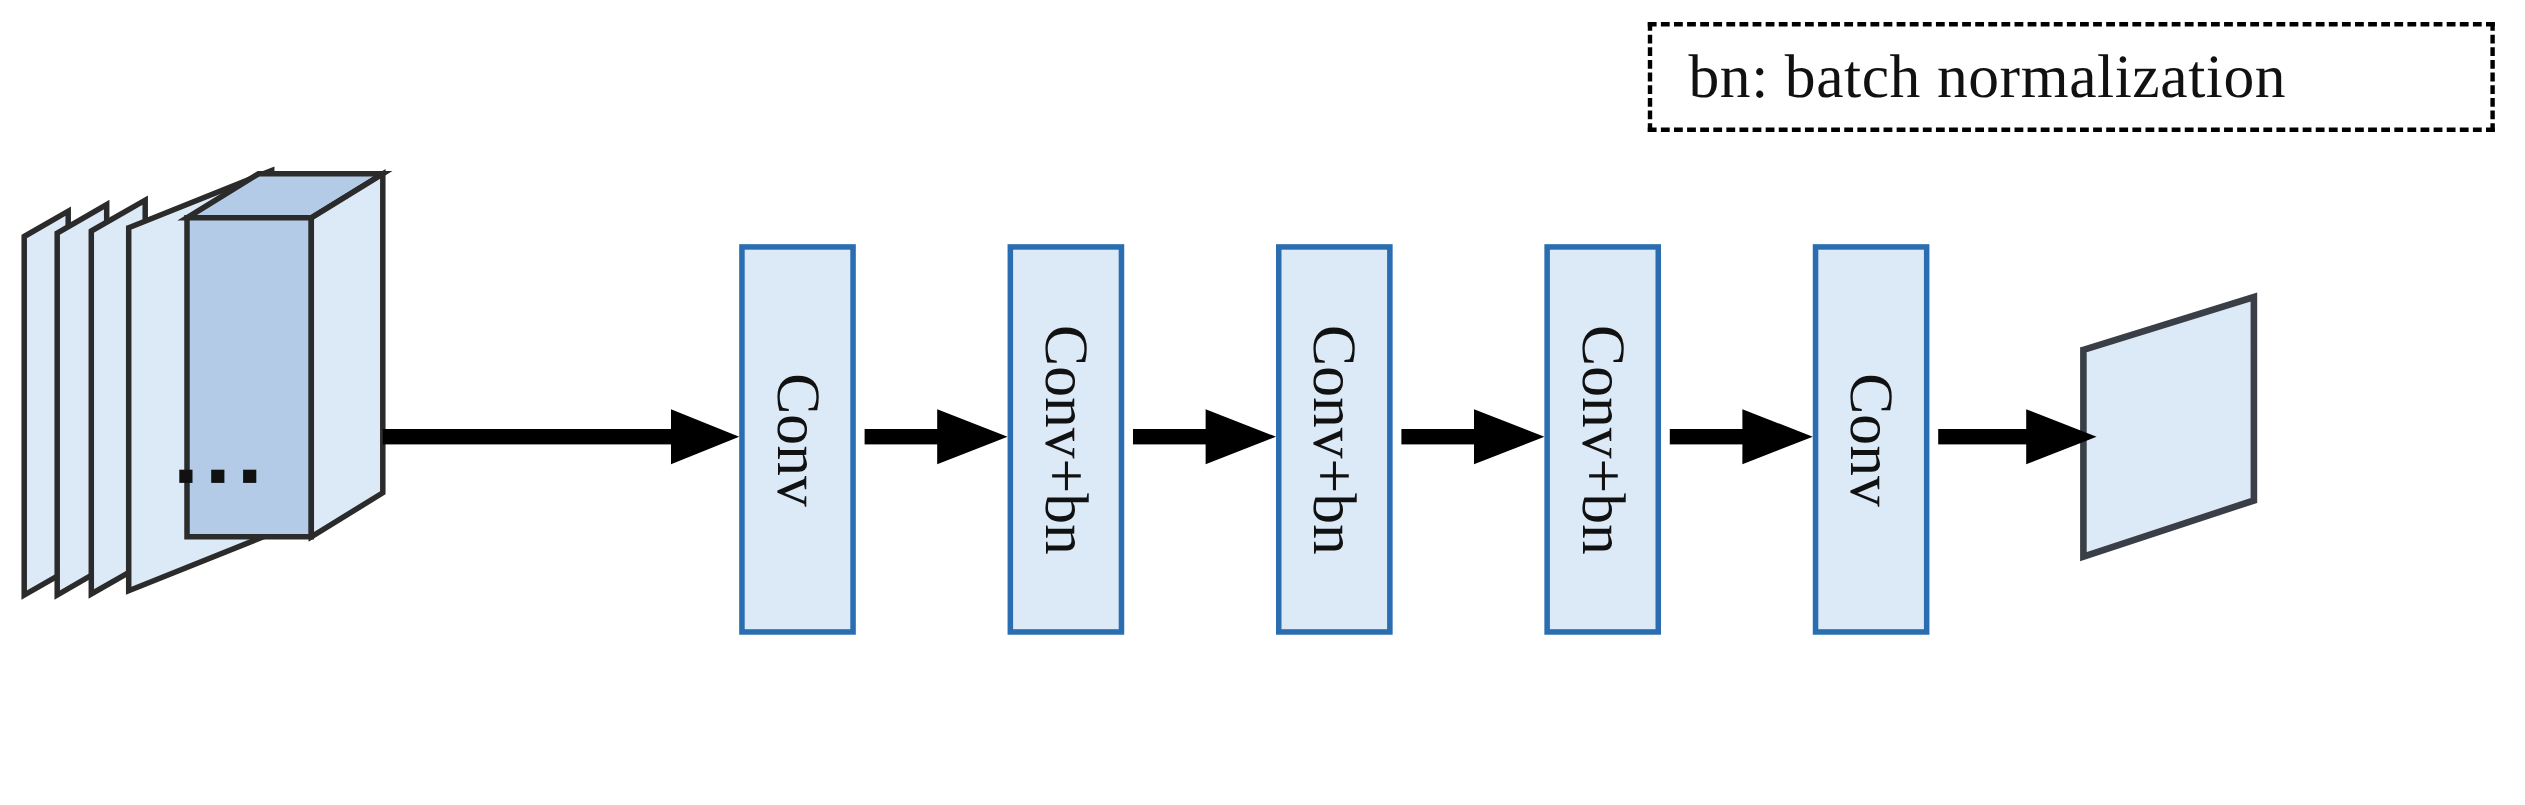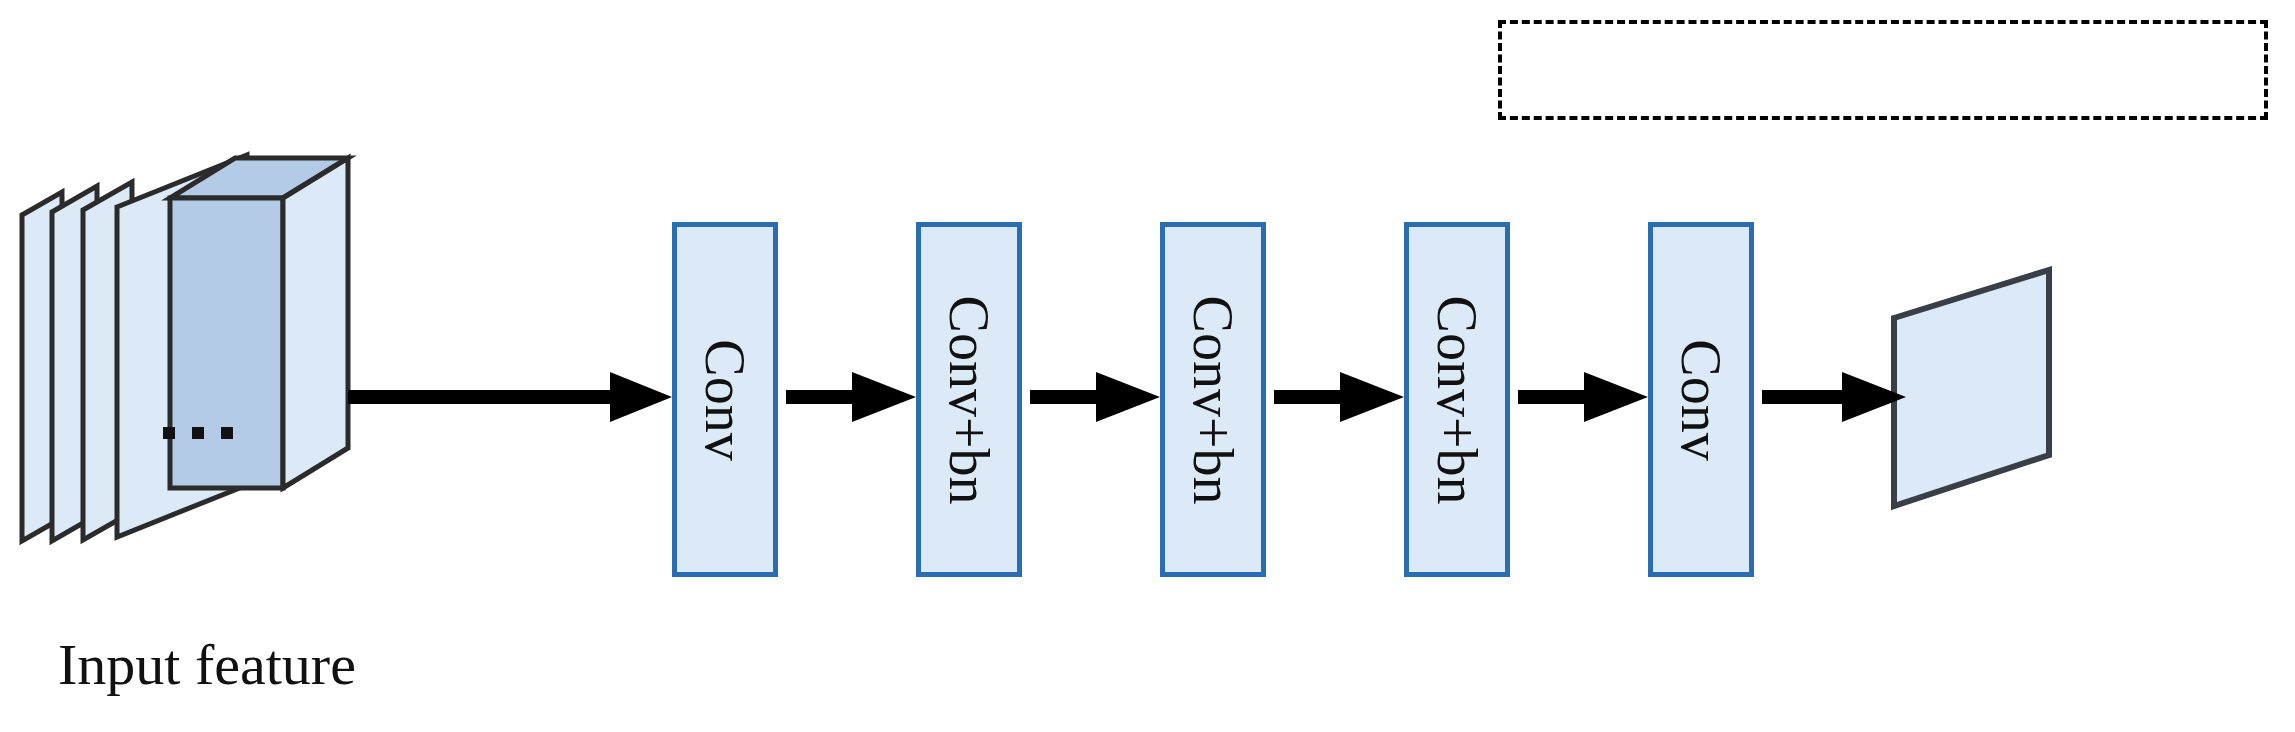--- a/index.html
+++ b/index.html
@@ -156,16 +156,16 @@
     <span class="conv-label">Conv+bn</span>
   </div>
   <div class="conv-box" id="box-3" style="left: 1404px; top: 222px; width: 106px; height: 355px;">
     <span class="conv-label">Conv+bn</span>
   </div>
   <div class="conv-box" id="box-4" style="left: 1648px; top: 222px; width: 106px; height: 355px;">
     <span class="conv-label">Conv</span>
   </div>
 
   <div class="legend-box"></div>
+  <div class="legend-text">bn: batch normalization</div>
 
-  <div class="caption" id="caption-input">Input feature</div>
 
 </div>
 
 </body></html>

